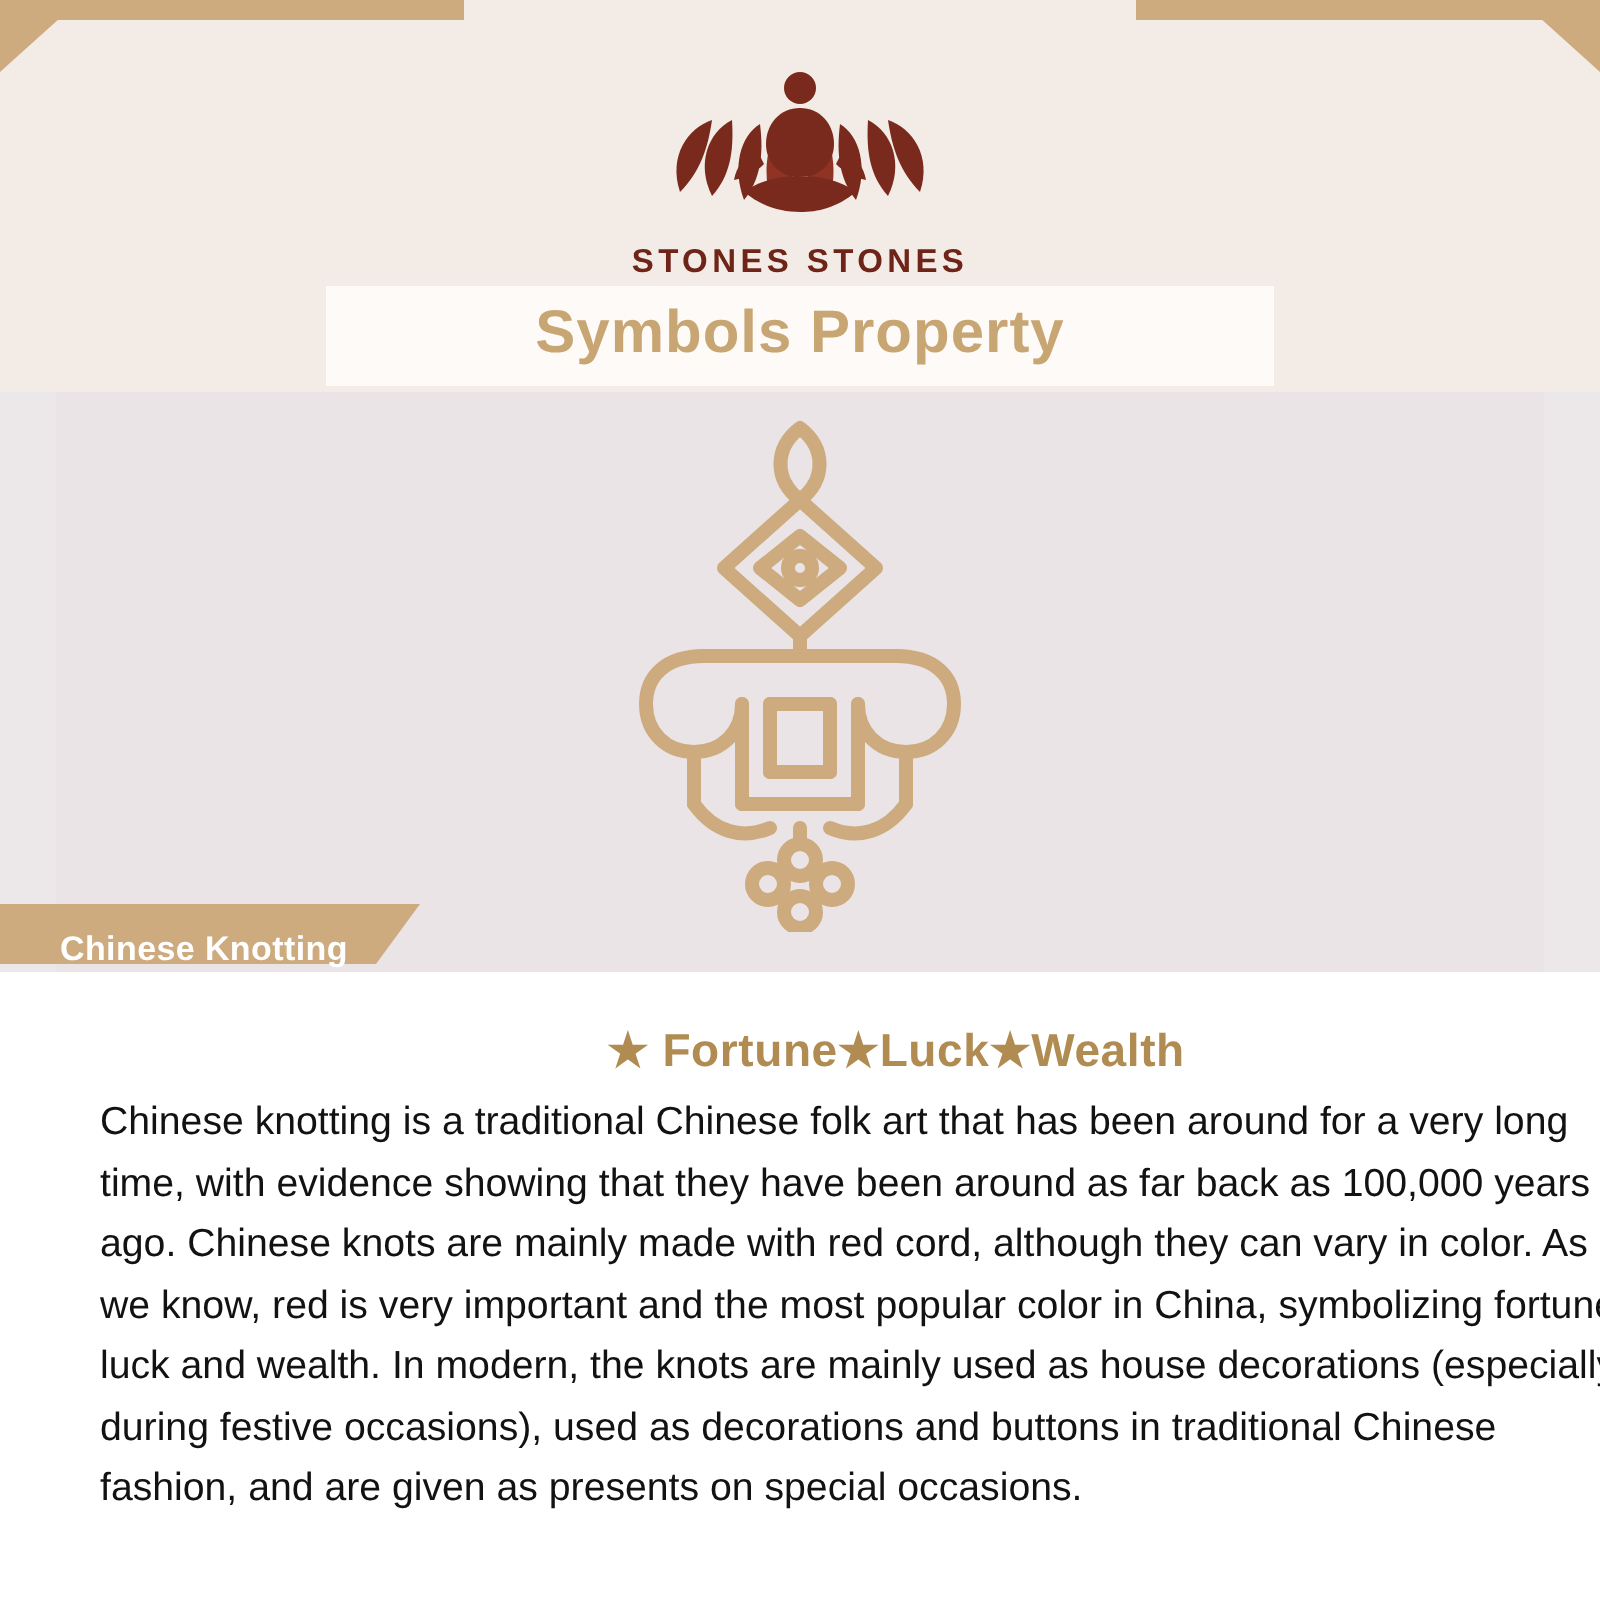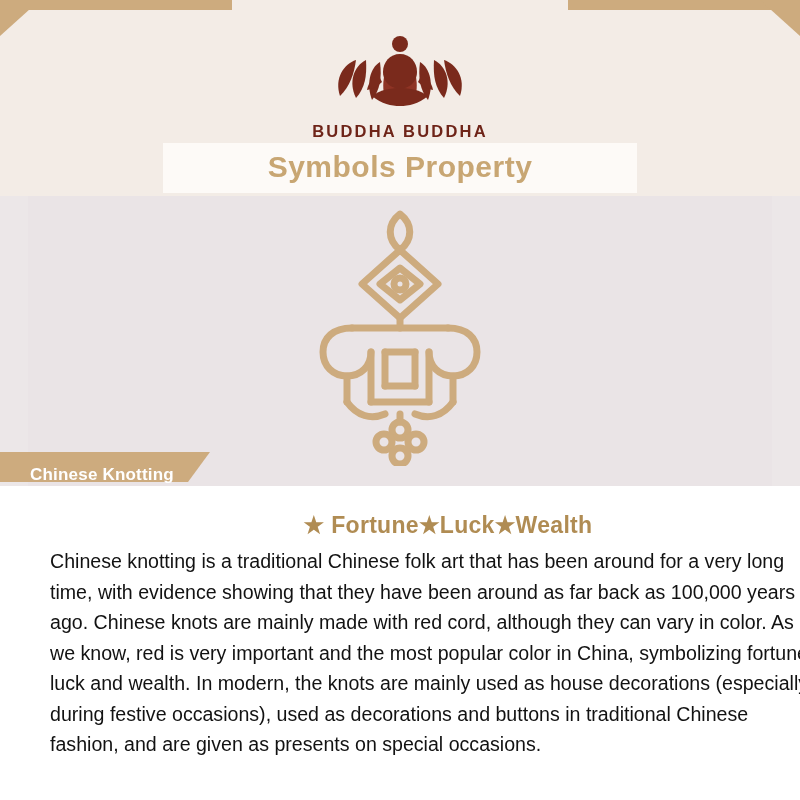--- a/index.html
+++ b/index.html
@@ -207,21 +207,21 @@
         <path d="M76 76 C70 58 74 40 86 30 C90 48 88 64 80 76 Z" fill="#8f3425"></path>
         <path d="M104 76 C110 58 106 40 94 30 C90 48 92 64 100 76 Z" fill="#8f3425"></path>
 
         <circle cx="90" cy="18" r="8"></circle>
         <path d="M90 28 C80 28 73 36 73 46 C73 54 78 60 85 62 L95 62 C102 60 107 54 107 46 C107 36 100 28 90 28 Z"></path>
         <path d="M68 48 C62 52 58 58 57 64 C63 63 68 60 72 56 Z"></path>
         <path d="M112 48 C118 52 122 58 123 64 C117 63 112 60 108 56 Z"></path>
         <path d="M62 70 C70 64 80 62 90 62 C100 62 110 64 118 70 C108 78 99 80 90 80 C81 80 72 78 62 70 Z"></path>
       </g>
     </svg>
-    <div class="logo-text">BUDDHA BUDDHA</div>
+    <div class="logo-text">STONES STONES</div>
   </div>
 
   <div class="main-title">Symbols Property</div>
 
   <svg class="knot" width="250" height="260" viewBox="0 0 250 260">
     <g fill="none" stroke="#cdab7e" stroke-width="7" stroke-linecap="round" stroke-linejoin="round">
 
       <path d="M125 8 C112 18 112 34 125 44 C138 34 138 18 125 8 Z"></path>
 
       <path d="M125 44 L163 78 L125 112 L87 78 Z"></path>

